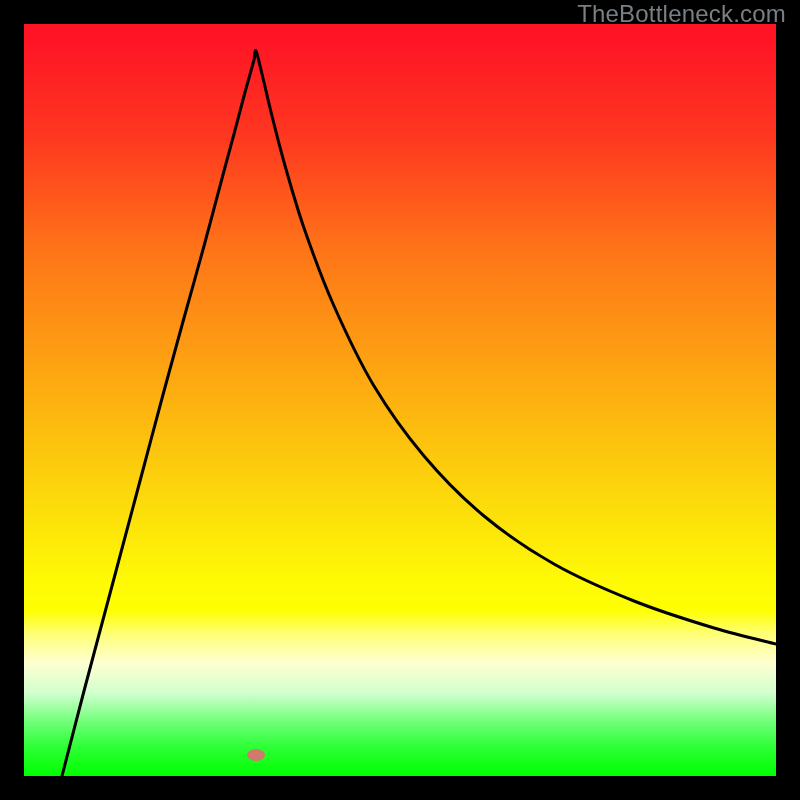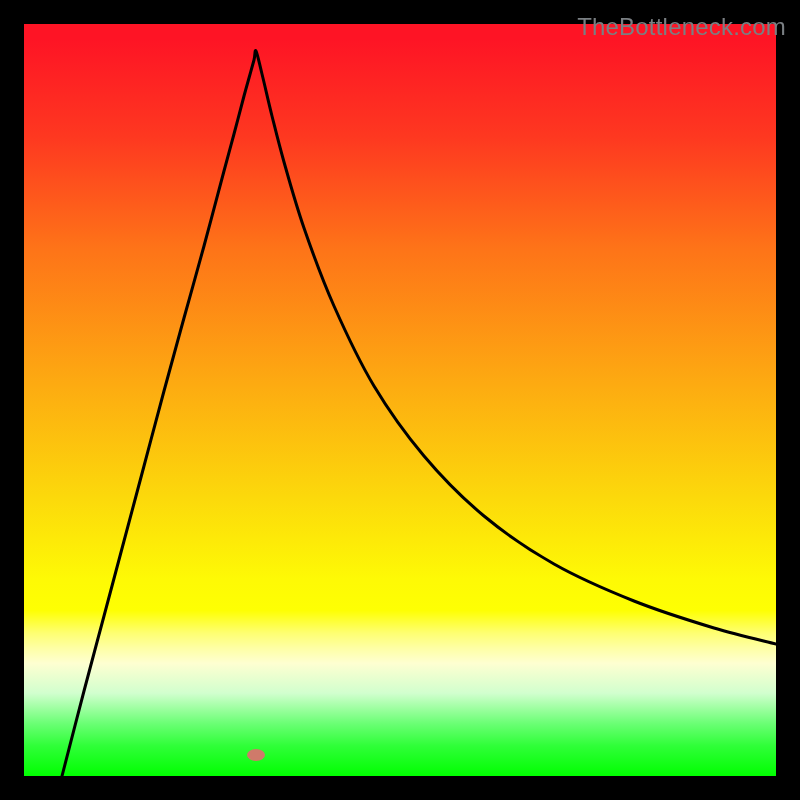--- a/index.html
+++ b/index.html
@@ -31,21 +31,21 @@
       #feffd1 85%,
       #d1ffce 89%,
       #9effa1 91%,
       #6bff75 93%,
       #2fff38 96%,
       #01ff01 100%
     );
   }
   .watermark {
     position: absolute;
-    top: 13px;
+    top: 0;
     right: 14px;
     color: #7a7f83;
     font-size: 24px;
     font-weight: 400;
     letter-spacing: 0.2px;
     z-index: 10;
   }
   svg.curve {
     position: absolute;
     left: 0;

